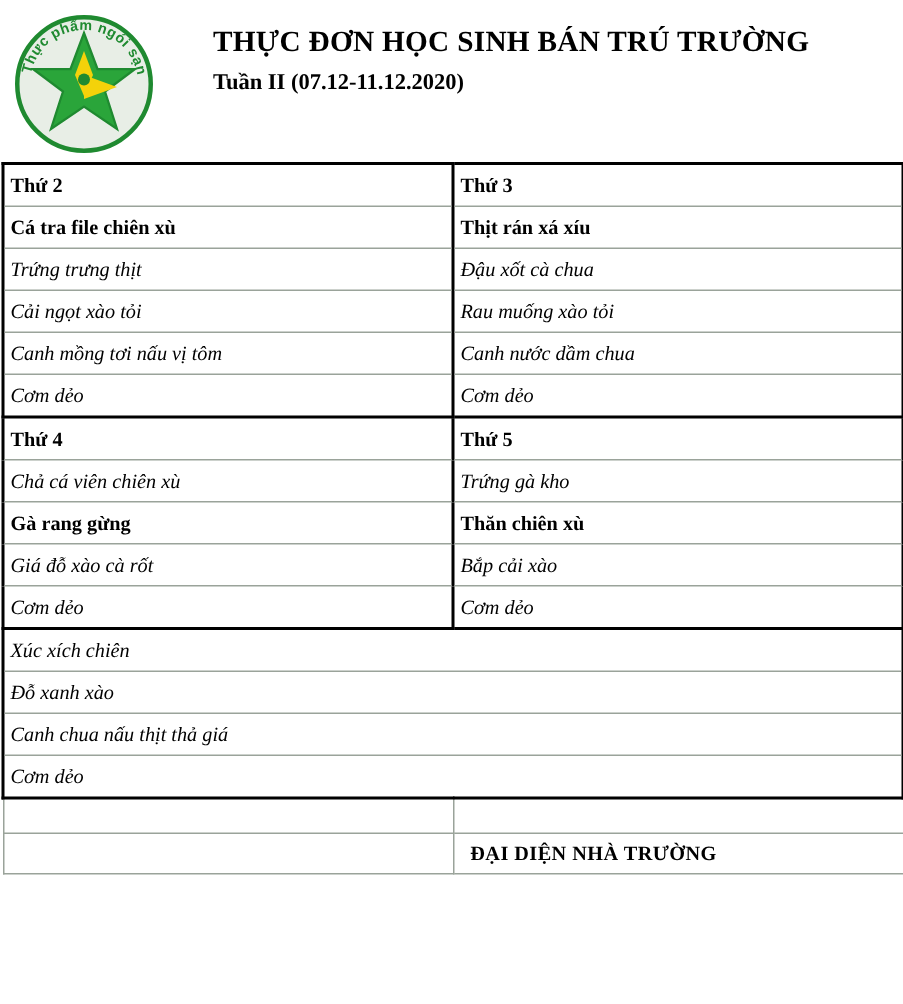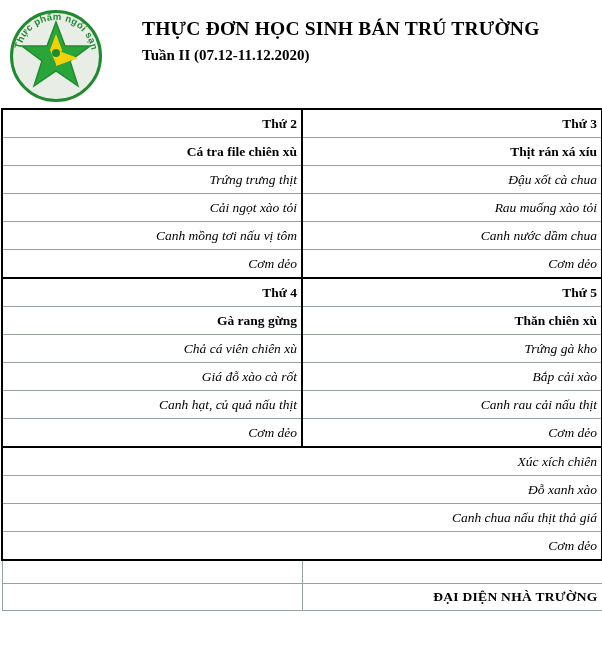--- a/index.html
+++ b/index.html
@@ -94,21 +94,21 @@
   
   table.menu {
     border-collapse: collapse;
     table-layout: fixed;
     width: 600px;
     margin: 0 1px;
   }
   table.menu td {
     border: 1px solid #9aa39a;
     height: 27px;
-    text-align: right;
+    text-align: left;
     vertical-align: middle;
     font-size: 13.5px;
     padding: 0 4px;
   }
   td.daycell {
     font-weight: bold;
     font-size: 14px;
   }
   td.dishmain {
     font-weight: bold;
@@ -200,36 +200,32 @@
       <tr>
         <td class="dish outer-left thick-right thick-bottom">Cơm dẻo</td>
         <td class="dish outer-right thick-bottom">Cơm dẻo</td>
       </tr>
 
       <tr>
         <td class="daycell outer-left thick-right">Thứ 4</td>
         <td class="daycell outer-right">Thứ 5</td>
       </tr>
       <tr>
+        <td class="dish outer-left thick-right">Chả cá viên chiên xù</td>
+        <td class="dish outer-right">Trứng gà kho</td>
+      </tr>
+      <tr>
         <td class="dishmain outer-left thick-right">Gà rang gừng</td>
         <td class="dishmain outer-right">Thăn chiên xù</td>
       </tr>
       <tr>
-        <td class="dish outer-left thick-right">Chả cá viên chiên xù</td>
-        <td class="dish outer-right">Trứng gà kho</td>
-      </tr>
-      <tr>
         <td class="dish outer-left thick-right">Giá đỗ xào cà rốt</td>
         <td class="dish outer-right">Bắp cải xào</td>
       </tr>
       <tr>
-        <td class="dish outer-left thick-right">Canh hạt, củ quả nấu thịt</td>
-        <td class="dish outer-right">Canh rau cải nấu thịt</td>
-      </tr>
-      <tr>
         <td class="dish outer-left thick-right thick-bottom">Cơm dẻo</td>
         <td class="dish outer-right thick-bottom">Cơm dẻo</td>
       </tr>
 
       <tr>
         <td class="dish outer-left outer-right" colspan="2">Xúc xích chiên</td>
       </tr>
       <tr>
         <td class="dish outer-left outer-right" colspan="2">Đỗ xanh xào</td>
       </tr>

